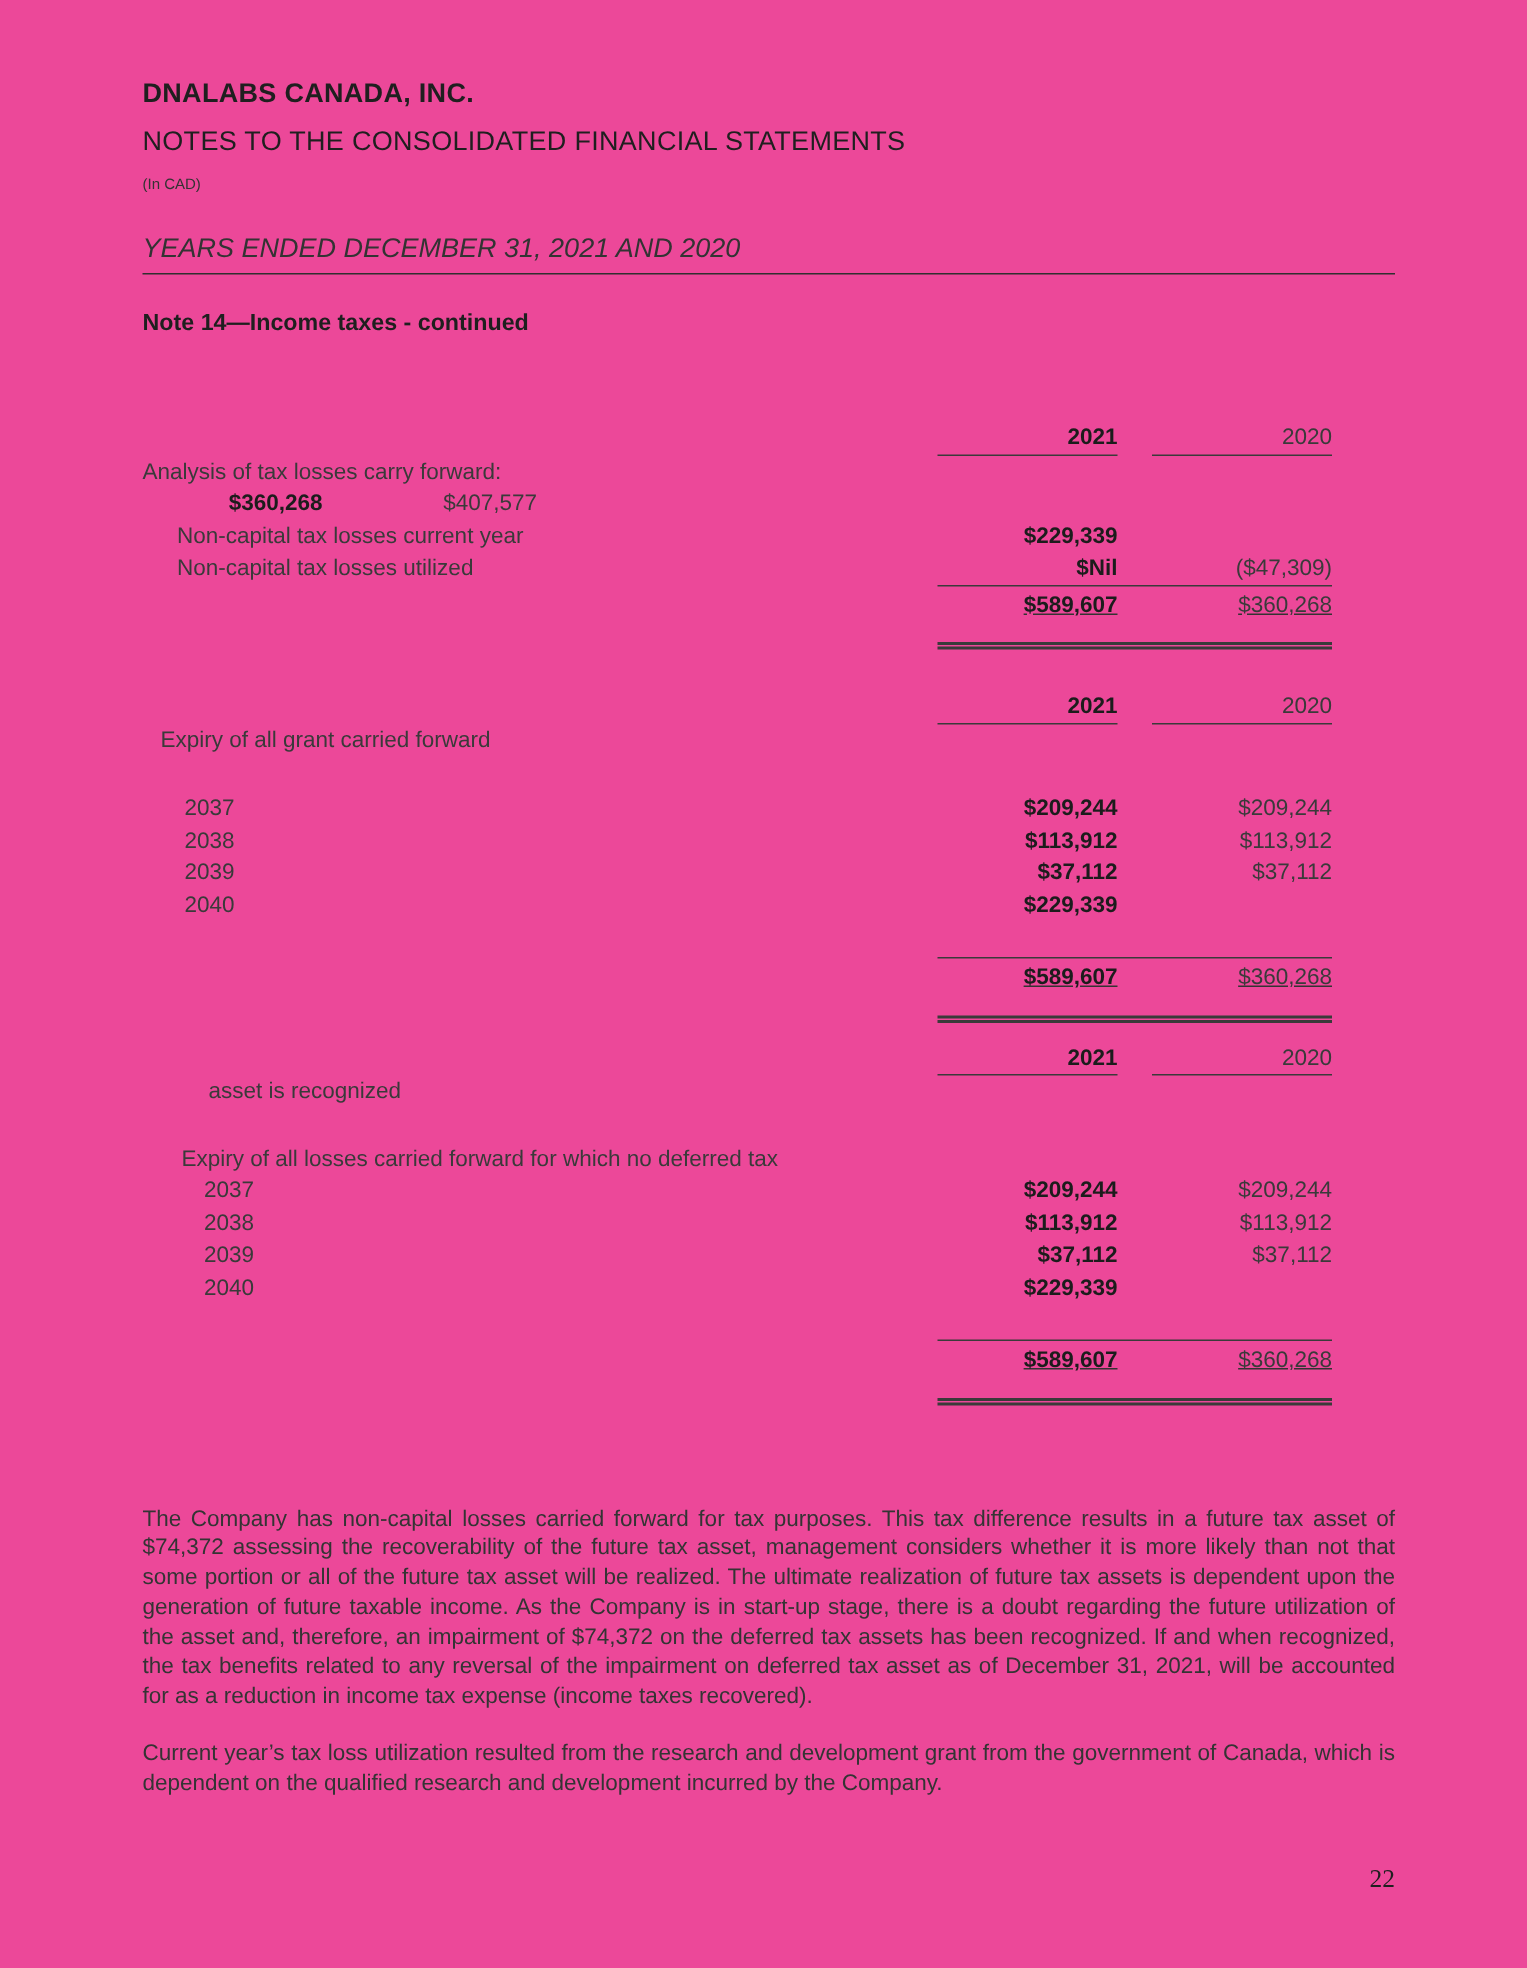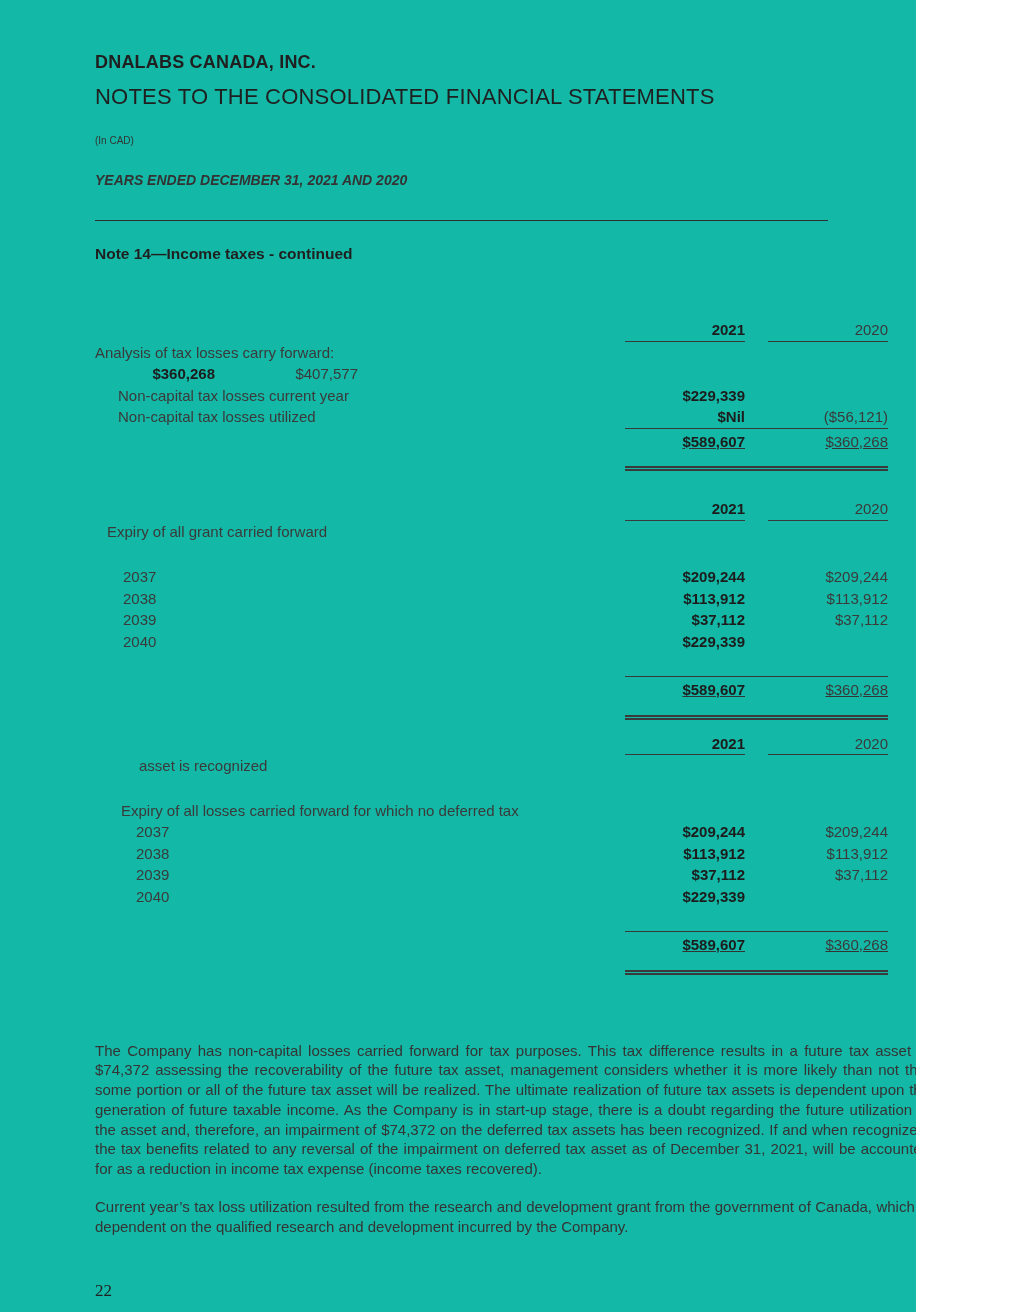--- a/index.html
+++ b/index.html
@@ -4,32 +4,32 @@
 <style>
   * { margin: 0; padding: 0; box-sizing: border-box; }
   html, body { background: #ffffff; }
   body {
     font-family: "Liberation Sans", sans-serif;
     color: #333333;
     -webkit-font-smoothing: antialiased;
   }
   .page {
     position: relative;
-    width: 916px;
+    width: 1018px;
     height: 1312px;
-    background: #14b8a6;
+    background: #ec4899;
     padding: 52px 88px 0 95px;
     overflow: hidden;
   }
 
   
   .company    { font-size: 18px; font-weight: 700; color: #1f1f1f; margin-bottom: 11px; letter-spacing: .2px; }
-  .doc-title  { font-size: 22px; font-weight: 400; color: #1f1f1f; margin-bottom: 25px; letter-spacing: .2px; }
+  .doc-title  { font-size: 18px; font-weight: 400; color: #1f1f1f; margin-bottom: 13px; letter-spacing: .2px; }
   .currency   { font-size: 10px; margin-bottom: 26px; }
-  .period     { font-size: 14px; font-style: italic; margin-bottom: 32px; font-weight: bold; }
+  .period     { font-size: 18px; font-style: italic; margin-bottom: 6px; }
   .rule       { border-top: 1.6px solid #2f2f2f; height: 0; margin-bottom: 24px; }
   .note-heading { font-size: 15.5px; font-weight: 700; color: #1f1f1f; margin-bottom: 56px; }
 
   
   .fin-table { width: 793px; font-size: 15px; }
   .t-row  { display: flex; line-height: 21.5px; }
   .lbl    { width: 530px; color: #3a3a3a; }
   .c1     { width: 120px; text-align: right; font-weight: 700; color: #1c1c1c; }
   .c2     { width: 120px; text-align: right; color: #3a3a3a; }
   .gap    { width: 23px; }
@@ -59,21 +59,21 @@
   .paragraphs { margin-top: 66px; width: 835px; }
   .para {
     font-size: 15px;
     line-height: 19.8px;
     text-align: justify;
     color: #343434;
     margin-bottom: 18px;
   }
   .page-number {
     margin-top: 44px;
-    text-align: left;
+    text-align: right;
     font-family: "Liberation Serif", serif;
     font-size: 17px;
     color: #1f1f1f;
   }
 </style>
 </head>
 <body>
 
 <div class="page">
 
@@ -102,21 +102,21 @@
     <div class="t-row">
       <div class="lbl ind-md">Non-capital tax losses current year</div>
       <div class="c1">$229,339</div>
       <div class="gap"></div>
       <div class="c2"></div>
     </div>
     <div class="t-row">
       <div class="lbl ind-md">Non-capital tax losses utilized</div>
       <div class="c1">$Nil</div>
       <div class="gap"></div>
-      <div class="c2">($56,121)</div>
+      <div class="c2">($47,309)</div>
     </div>
     <div class="t-row t-total">
       <div class="lbl"></div>
       <div class="nums">
         <div class="c1">$589,607</div>
         <div class="gap"></div>
         <div class="c2">$360,268</div>
       </div>
     </div>
   </div>

